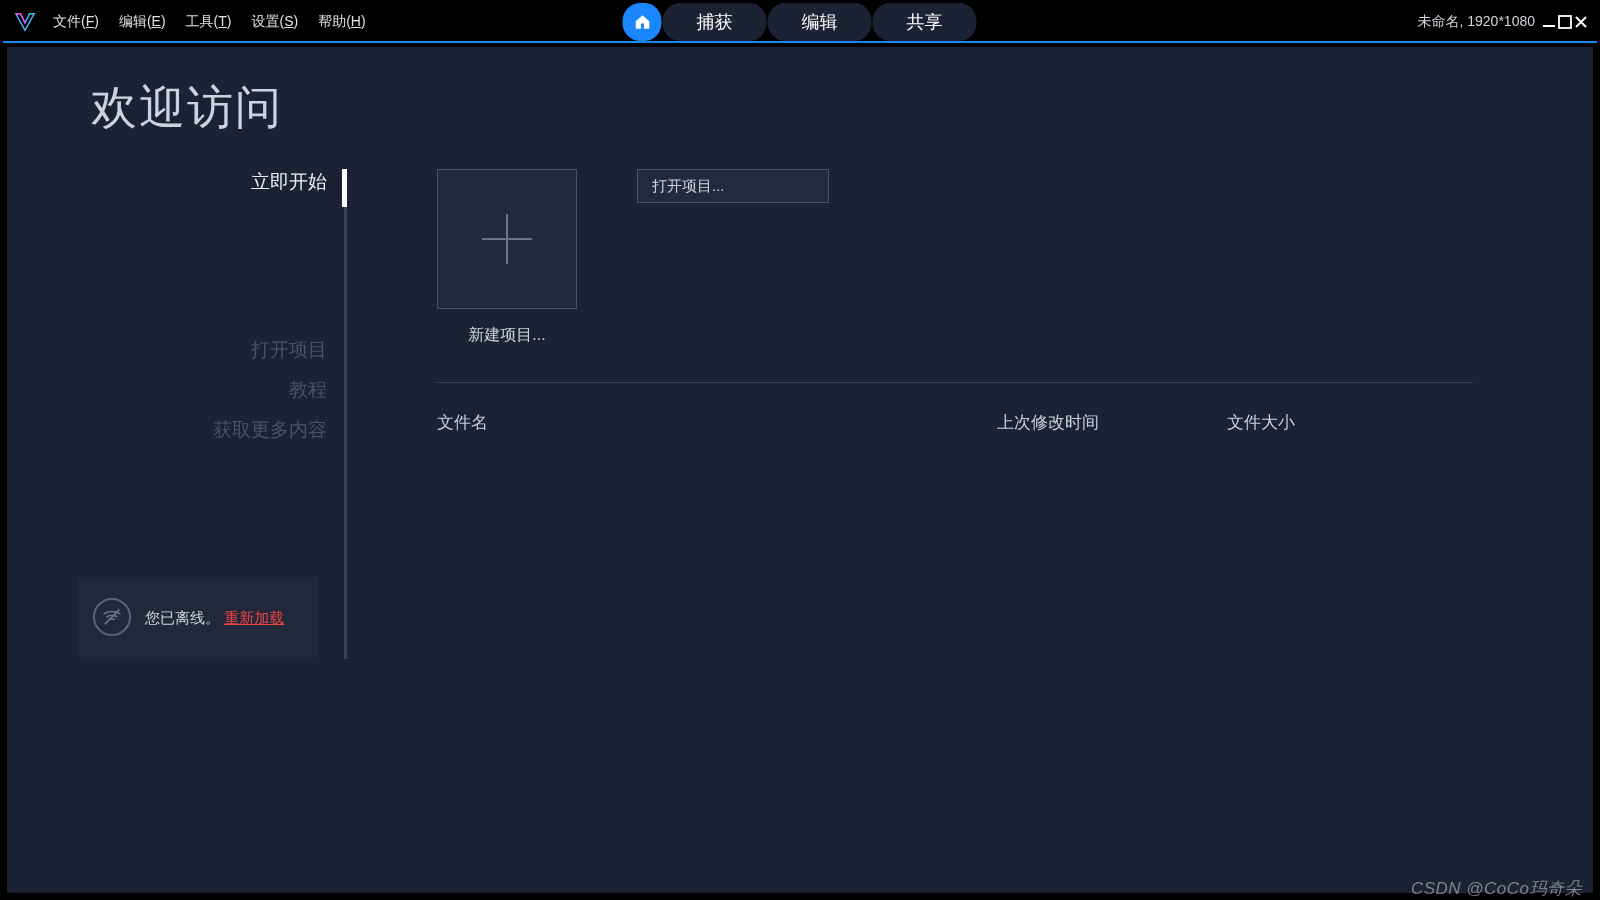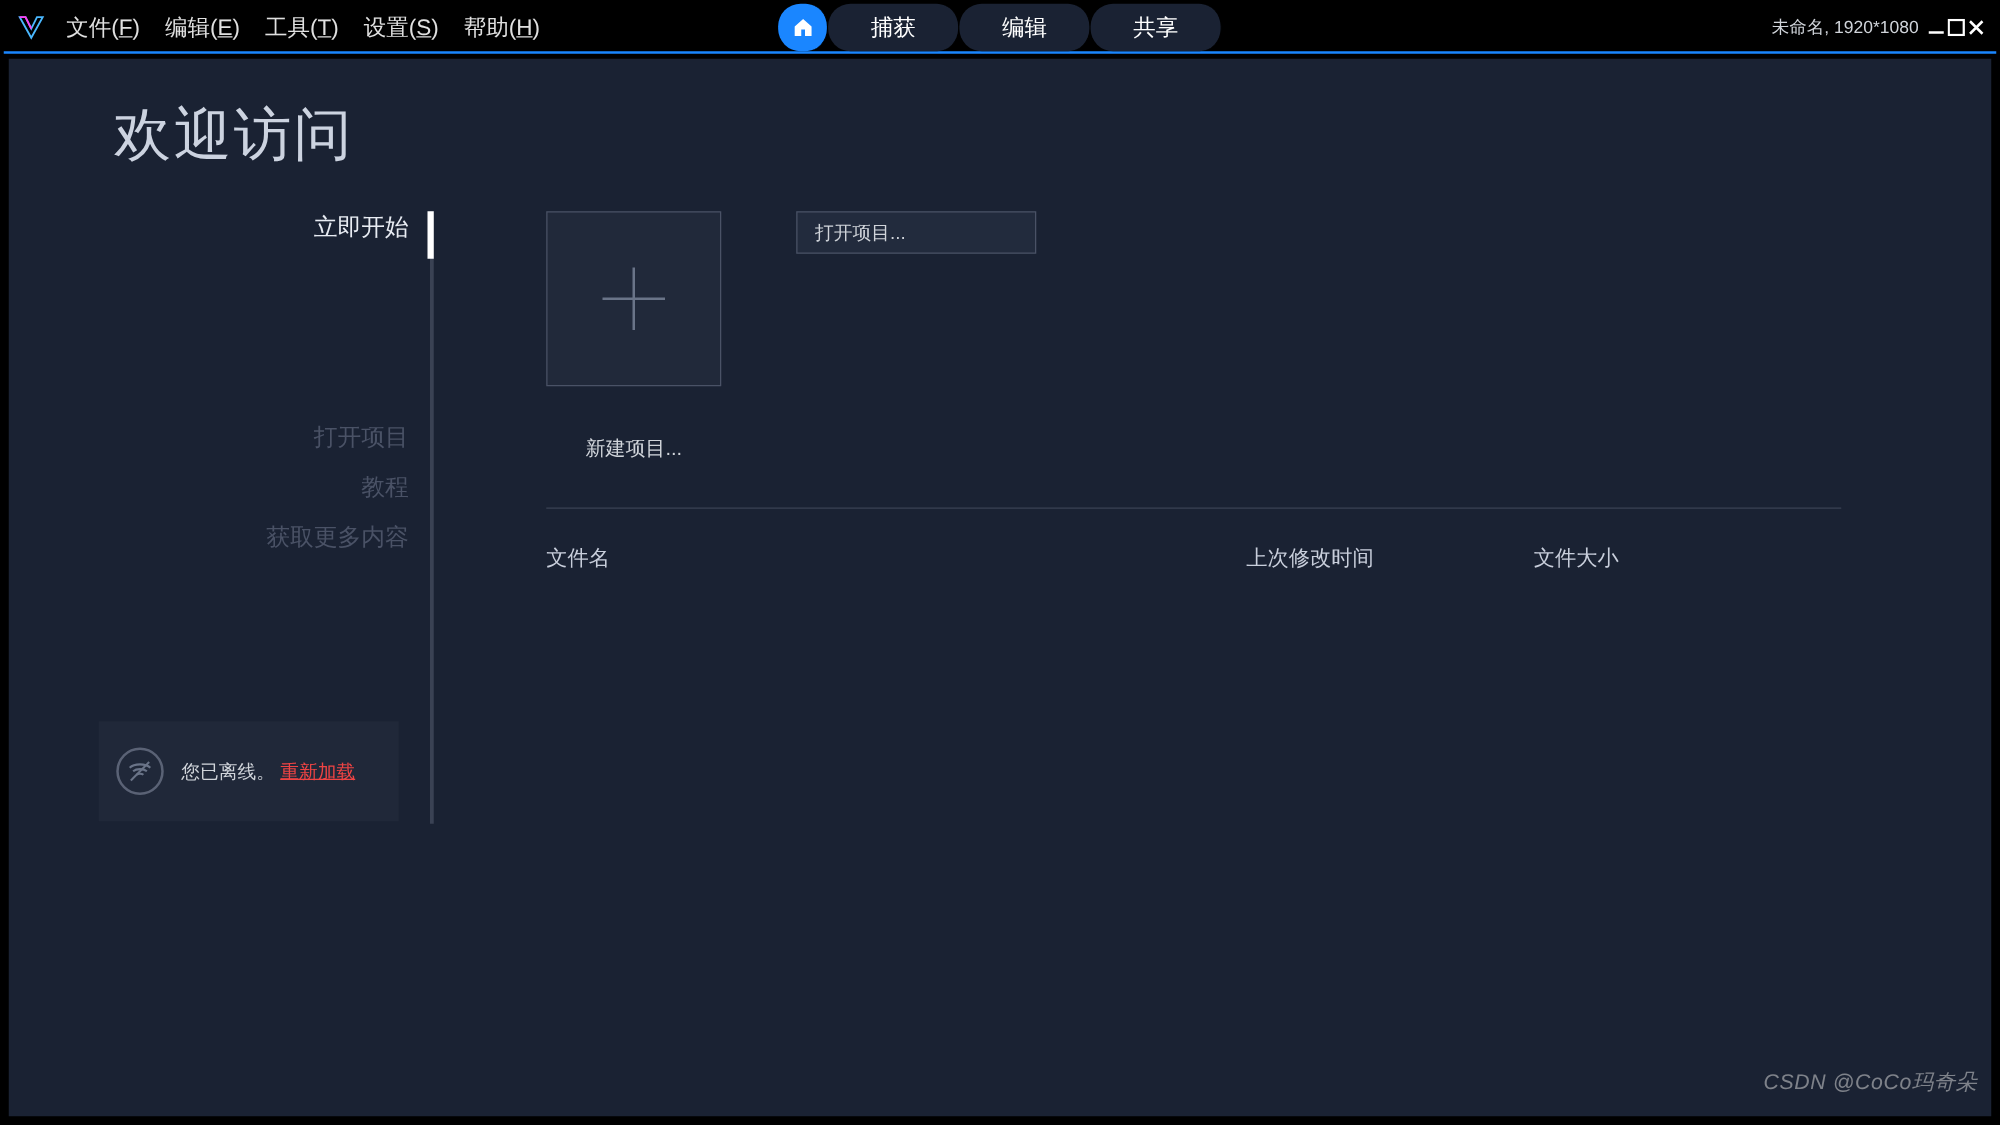--- a/index.html
+++ b/index.html
@@ -26,21 +26,21 @@
       align-items: center;
       padding: 0 8px;
       position: relative;
     }
     .logo {
       width: 28px; height: 28px;
       display: flex; align-items: center; justify-content: center;
       margin-right: 10px;
     }
     .menubar { display: flex; gap: 20px; margin-left: 4px; }
-    .menubar-item { font-size: 18px; color: #e0e0e0; cursor: pointer; }
+    .menubar-item { font-size: 14px; color: #e0e0e0; cursor: pointer; }
     .menubar-item .accel { text-decoration: underline; }
     .mode-tabs {
       position: absolute;
       left: 50%; top: 0;
       transform: translateX(-50%);
       height: 38px;
       display: flex;
       align-items: stretch;
     }
     .mode-tab {
@@ -141,21 +141,21 @@
       border: 1px solid #4a5266;
       background: rgba(40,48,66,0.5);
       display:flex; align-items:center; justify-content:center;
     }
     .plus { position:relative; width:50px; height:50px; }
     .plus::before, .plus::after {
       content:""; position:absolute; background:#6a7488;
     }
     .plus::before { left:50%; top:0; width:2px; height:100%; transform:translateX(-50%); }
     .plus::after { top:50%; left:0; height:2px; width:100%; transform:translateY(-50%); }
-    .new-label { margin-top: 40px; font-size: 16px; color:#d0d4da; }
+    .new-label { margin-top: 16px; font-size: 16px; color:#d0d4da; }
     .open-btn {
       width: 192px; height: 34px;
       border: 1px solid #4a5266;
       background: #222b3d;
       font-size: 15px; color:#d0d4da;
       padding: 0 14px;
       display:flex; align-items:center;
       cursor:pointer;
     }
     .hr {
@@ -166,21 +166,21 @@
       display: flex;
       font-size: 17px;
       color: #c8cedb;
     }
     .col-name { flex: 0 0 560px; }
     .col-mod { flex: 0 0 230px; }
     .col-size { flex: 1; }
 
     .watermark {
       position: absolute;
-      right: 18px; bottom: 23px;
+      right: 18px; bottom: 0;
       font-size: 17px;
       color: rgba(210,210,210,0.55);
       font-style: italic;
       letter-spacing: 0.5px;
     }
   </style>
 </head>
 <body>
 
 <div class="app-window">

